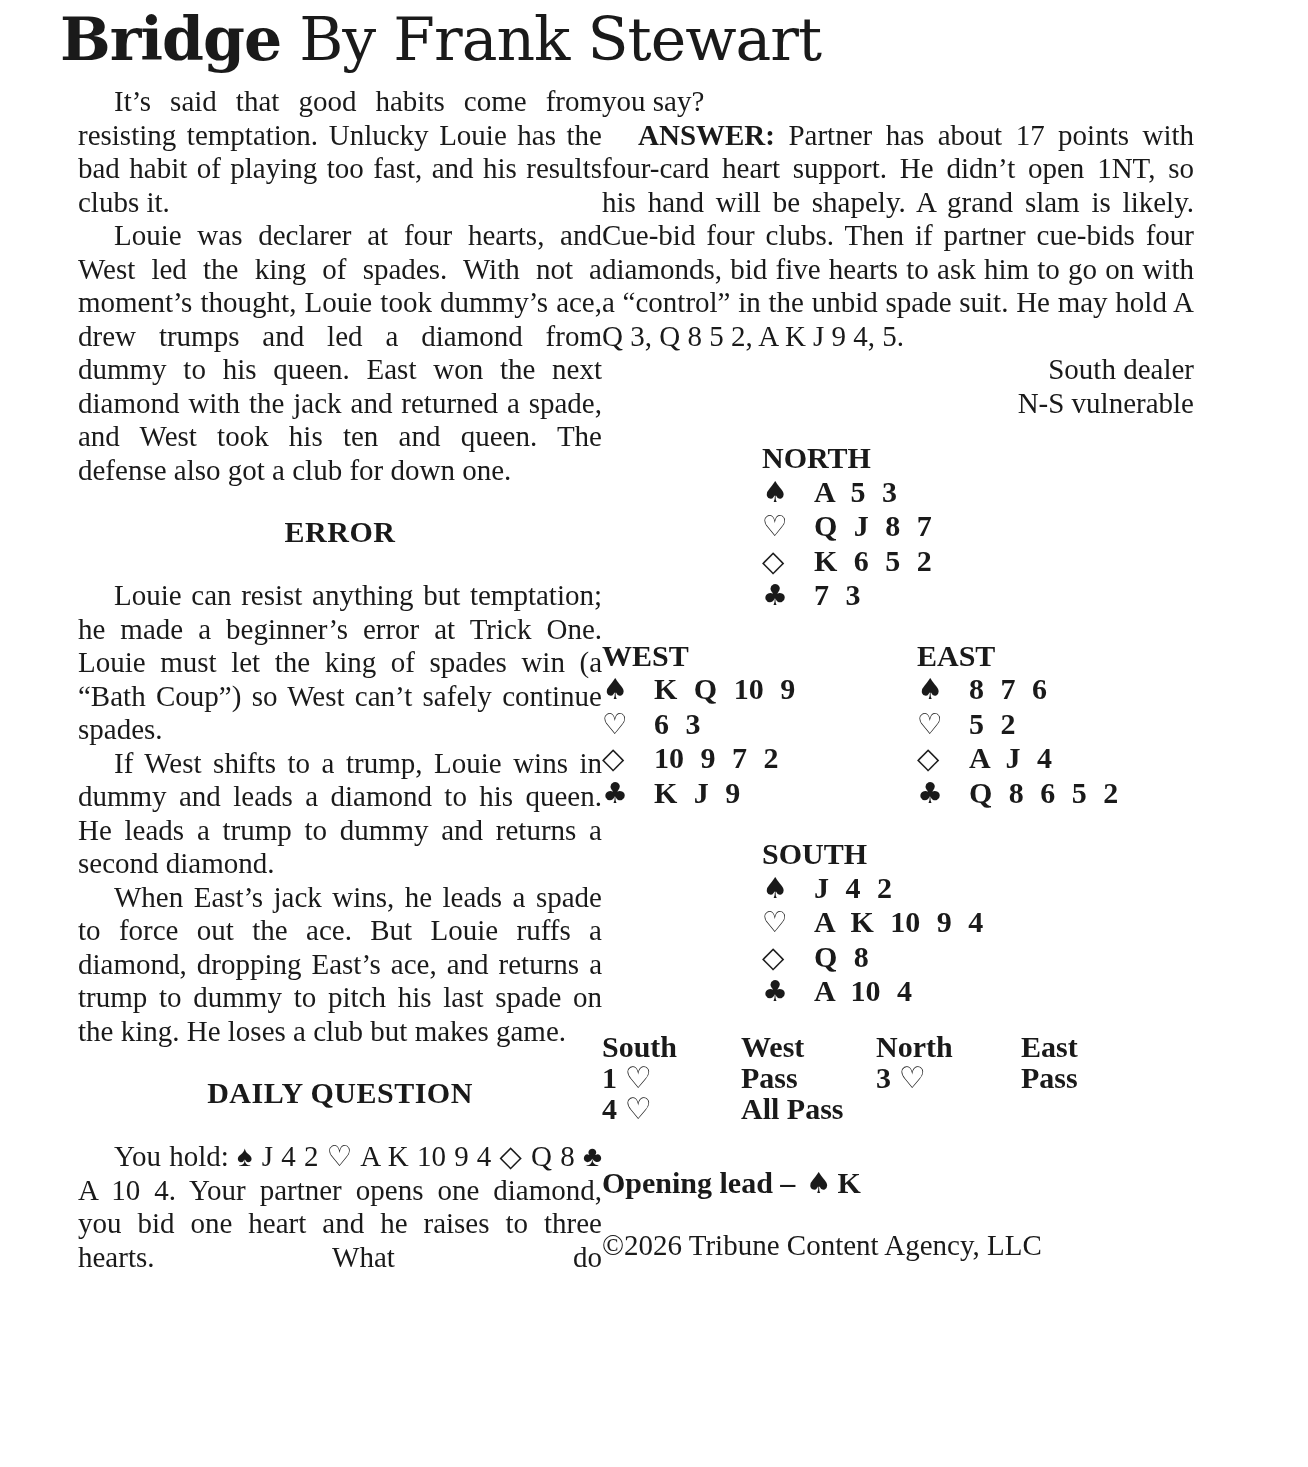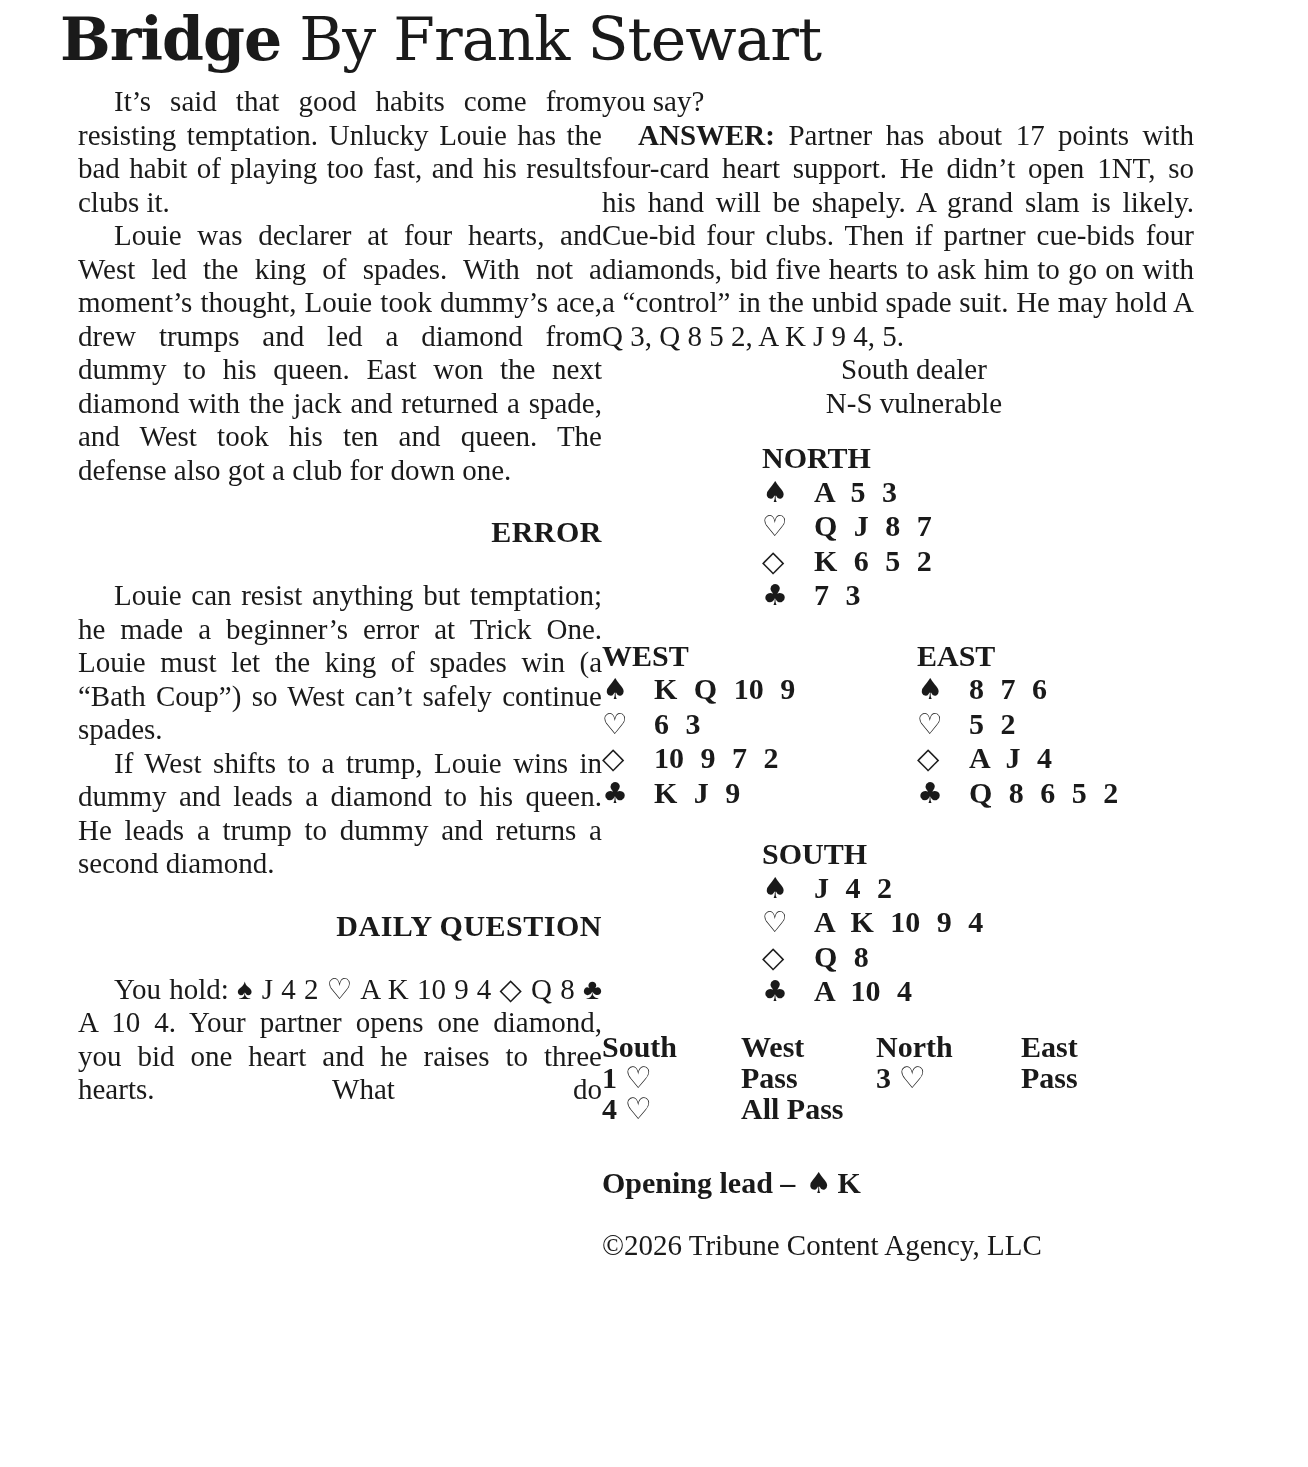--- a/index.html
+++ b/index.html
@@ -17,23 +17,23 @@
 
   .columns{display:flex;margin-left:78px;margin-top:14px;}
   .col-left{width:524px;}
   .col-right{width:592px;}
 
   p.body{margin:0;font-size:29px;line-height:33.5px;text-align:justify;}
   p.indent{text-indent:36px;}
   p.justify-last{text-align-last:justify;}
   .answer-label{font-weight:bold;}
 
-  h2.section{margin:28px 0 30px 0;font-size:30px;line-height:34px;font-weight:bold;text-align:right;letter-spacing:.5px;}
+  h2.section{margin:28px 0 30px 0;font-size:30px;line-height:34px;font-weight:bold;text-align:center;letter-spacing:.5px;}
 
-  p.plain-line{margin:0;font-size:29px;line-height:33.5px;padding-left:32px;text-align:center;}
+  p.plain-line{margin:0;font-size:29px;line-height:33.5px;padding-left:32px;text-align:right;}
 
   .deal{margin-top:21px;}
   .hand{font-weight:bold;font-size:30px;line-height:33.5px;}
   .hand-label{font-weight:bold;}
   .suit-line{white-space:nowrap;word-spacing:9px;}
   .suit{font-family:"DejaVu Sans",sans-serif;display:inline-block;min-width:52px;font-size:29px;}
   .hand-north,.hand-south{margin-left:160px;}
   .we-row{display:flex;margin-top:26px;}
   .hand-west{width:315px;}
   .hand-east{flex:1;}
@@ -61,20 +61,21 @@
   <div class="columns">
 
     <div class="col-left">
       <p class="body indent">It’s said that good habits come from resisting temptation. Unlucky Louie has the bad habit of playing too fast, and his results clubs it.</p>
       <p class="body indent">Louie was declarer at four hearts, and West led the king of spades. With not a moment’s thought, Louie took dummy’s ace, drew trumps and led a diamond from dummy to his queen. East won the next diamond with the jack and returned a spade, and West took his ten and queen. The defense also got a club for down one.</p>
 
       <h2 class="section">ERROR</h2>
 
       <p class="body indent">Louie can resist anything but temptation; he made a beginner’s error at Trick One. Louie must let the king of spades win (a “Bath Coup”) so West can’t safely continue spades.</p>
       <p class="body indent">If West shifts to a trump, Louie wins in dummy and leads a diamond to his queen. He leads a trump to dummy and returns a second diamond.</p>
+      <p class="body indent">When East’s jack wins, he leads a spade to force out the ace. But Louie ruffs a diamond, dropping East’s ace, and returns a trump to dummy to pitch his last spade on the king. He loses a club but makes game.</p>
 
       <h2 class="section">DAILY QUESTION</h2>
 
       <p class="body indent justify-last">You hold: ♠ J 4 2  ♡ A K 10 9 4 ◇ Q 8  ♣ A 10 4. Your partner opens one diamond, you bid one heart and he raises to three hearts. What do</p>
     </div>
 
     <div class="col-right">
       <p class="body">you say?</p>
       <p class="body indent"><span class="answer-label">ANSWER:</span> <span>Partner has about 17 points with four-card heart support. He didn’t open 1NT, so his hand will be shapely. A grand slam is likely. Cue-bid four clubs. Then if partner cue-bids four diamonds, bid five hearts to ask him to go on with a “control” in the unbid spade suit. He may hold A Q 3, Q 8 5 2, A K J 9 4, 5.</span></p>
       <p class="plain-line">South dealer</p>

